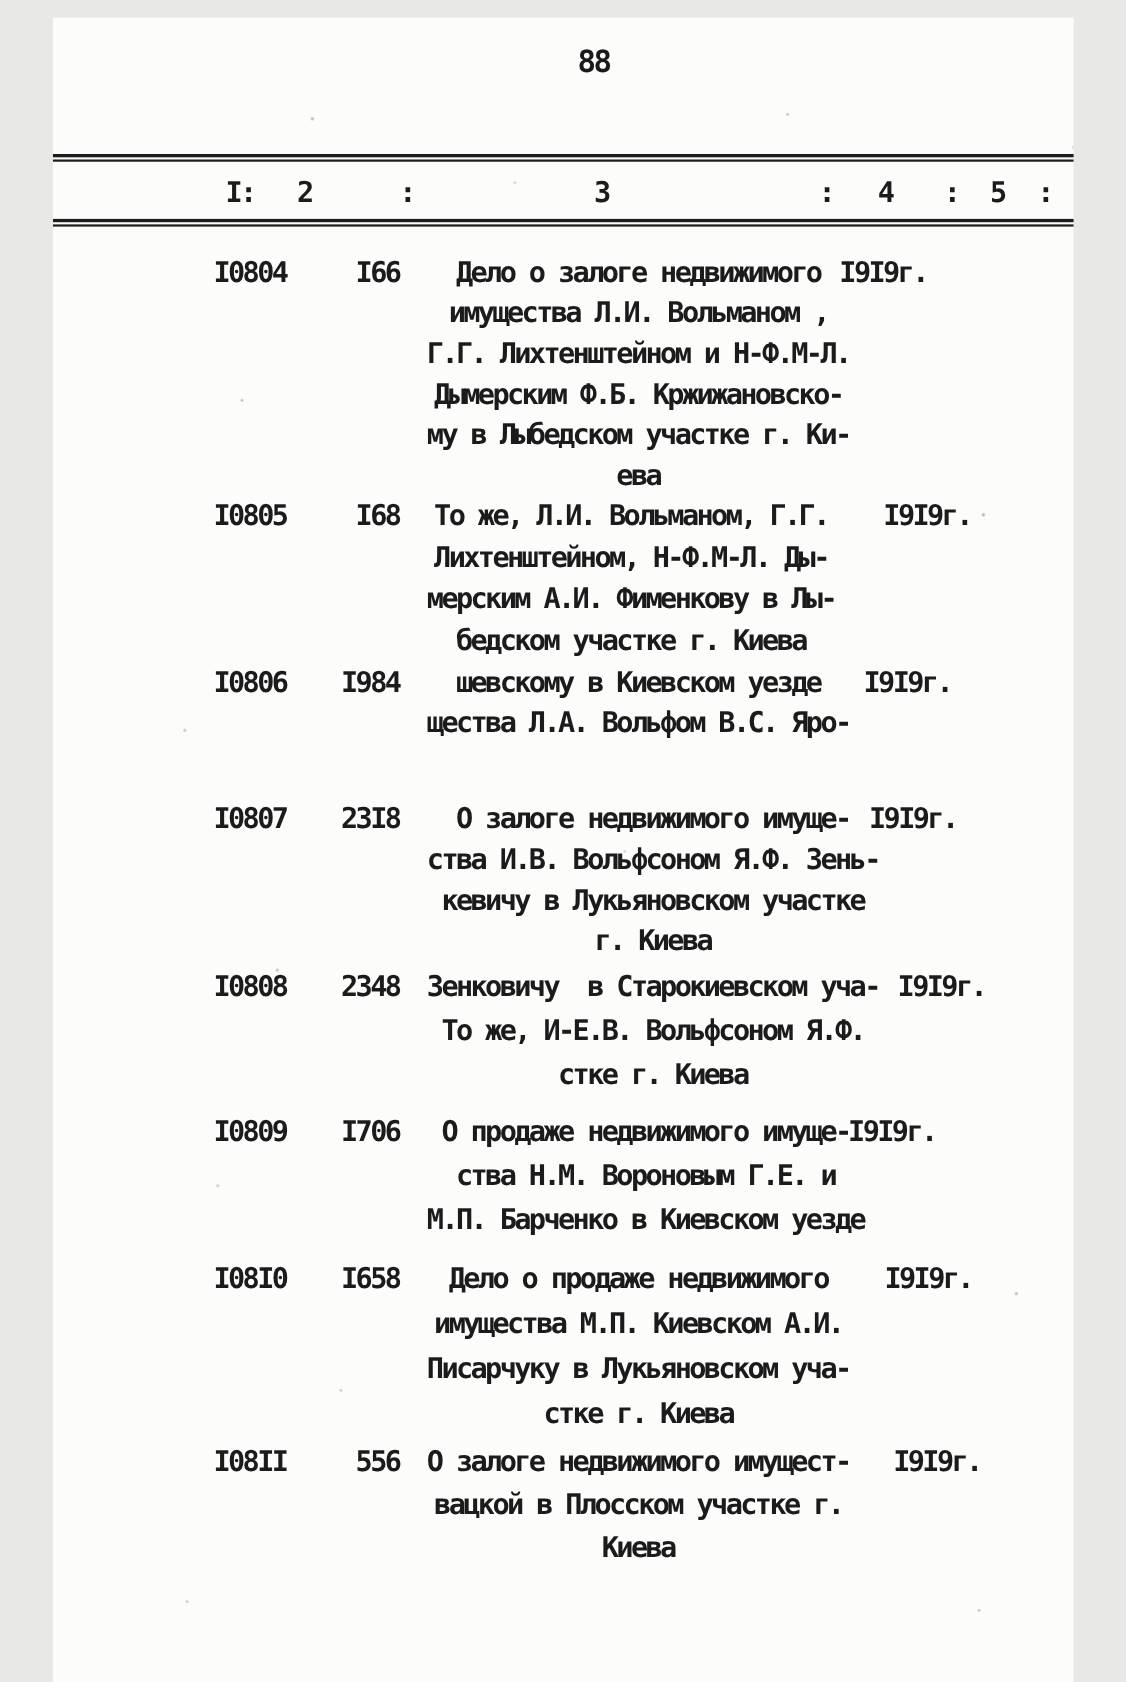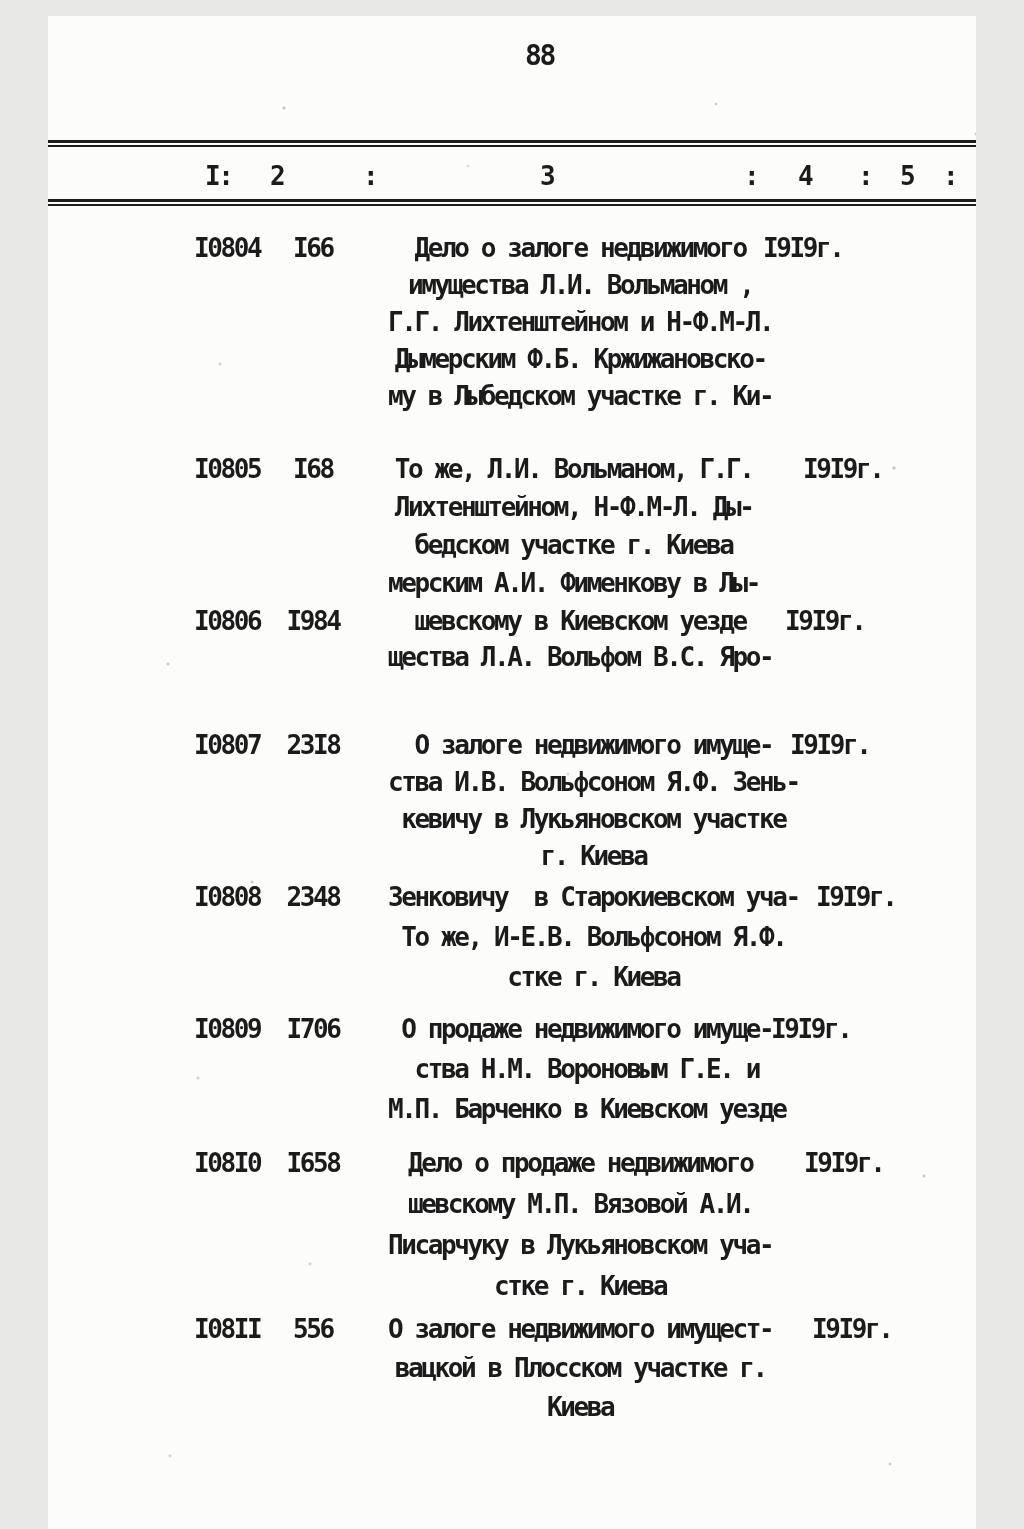--- a/index.html
+++ b/index.html
@@ -48,21 +48,21 @@
   .rule-t1{top:124px;height:3px;}
   .rule-t2{top:129px;height:1.5px;}
   .rule-b1{top:183px;height:3px;}
   .rule-b2{top:188px;height:1.5px;}
   .header-label{position:absolute;top:145px;line-height:30px;white-space:pre;}
   .hl-0{left:157px;} .hl-1{left:222px;} .hl-2{left:315px;} .hl-3{left:492px;}
   .hl-4{left:696px;} .hl-5{left:750px;} .hl-6{left:810px;} .hl-7{left:852px;}
   .hl-8{left:895px;} .hl-9{left:935px;}
   .entry{position:absolute;left:0;width:1024px;}
   .entry .num{position:absolute;left:146px;top:0;line-height:30px;white-space:pre;}
-  .entry .fileno{position:absolute;left:215px;width:100px;top:0;line-height:30px;text-align:center;white-space:pre;}
+  .entry .fileno{position:absolute;left:215px;width:100px;top:0;line-height:30px;text-align:right;white-space:pre;}
   .entry .year{position:absolute;left:var(--year-left,722px);top:0;line-height:30px;white-space:pre;}
   .entry .desc{position:absolute;left:340px;top:0;text-align:center;}
   .entry .desc .line{height:var(--lh,38px);line-height:30px;white-space:pre;}
 </style>
 </head>
 <body>
 
 <div class="page">
 
   <div class="page-number">88</div>
@@ -87,32 +87,33 @@
   <div class="entry" style="top:217px; --lh:37px; --year-left:715px;">
     <span class="num">I0804</span>
     <span class="fileno">I66</span>
     <span class="year">I9I9г.</span>
     <div class="desc">
       <div class="line">Дело о залоге недвижимого</div>
       <div class="line">имущества Л.И. Вольманом ,</div>
       <div class="line">Г.Г. Лихтенштейном и Н-Ф.М-Л.</div>
       <div class="line">Дымерским Ф.Б. Кржижановско-</div>
       <div class="line">му в Лыбедском участке г. Ки-</div>
+      <div class="line">ева</div>
     </div>
   </div>
 
   <div class="entry" style="top:438px; --lh:38px; --year-left:755px;">
     <span class="num">I0805</span>
     <span class="fileno">I68</span>
     <span class="year">I9I9г.</span>
     <div class="desc">
       <div class="line">То же, Л.И. Вольманом, Г.Г.</div>
       <div class="line">Лихтенштейном, Н-Ф.М-Л. Ды-</div>
+      <div class="line">мерским А.И. Фименкову в Лы-</div>
       <div class="line">бедском участке г. Киева</div>
-      <div class="line">мерским А.И. Фименкову в Лы-</div>
     </div>
   </div>
 
   <div class="entry" style="top:590px; --lh:36px; --year-left:737px;">
     <span class="num">I0806</span>
     <span class="fileno">I984</span>
     <span class="year">I9I9г.</span>
     <div class="desc">
       <div class="line">шевскому в Киевском уезде</div>
       <div class="line">щества Л.А. Вольфом В.С. Яро-</div>
@@ -152,21 +153,21 @@
       <div class="line">М.П. Барченко в Киевском уезде</div>
     </div>
   </div>
 
   <div class="entry" style="top:1132px; --lh:41px; --year-left:756px;">
     <span class="num">I08I0</span>
     <span class="fileno">I658</span>
     <span class="year">I9I9г.</span>
     <div class="desc">
       <div class="line">Дело о продаже недвижимого</div>
-      <div class="line">шевскому М.П. Вязовой А.И.</div>
+      <div class="line">имущества М.П. Киевском А.И.</div>
       <div class="line">Писарчуку в Лукьяновском уча-</div>
       <div class="line">стке г. Киева</div>
     </div>
   </div>
 
   <div class="entry" style="top:1298px; --lh:39px; --year-left:764px;">
     <span class="num">I08II</span>
     <span class="fileno">556</span>
     <span class="year">I9I9г.</span>
     <div class="desc">

